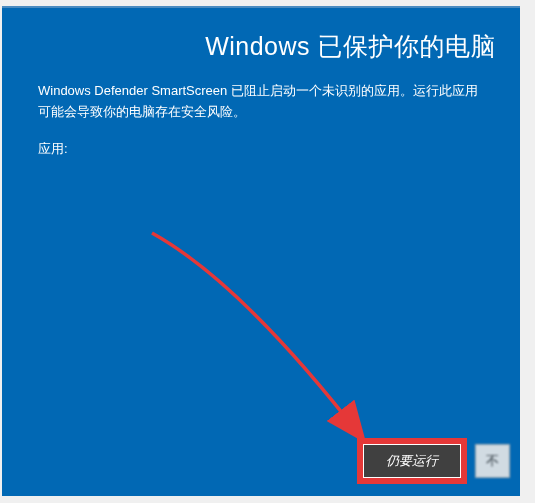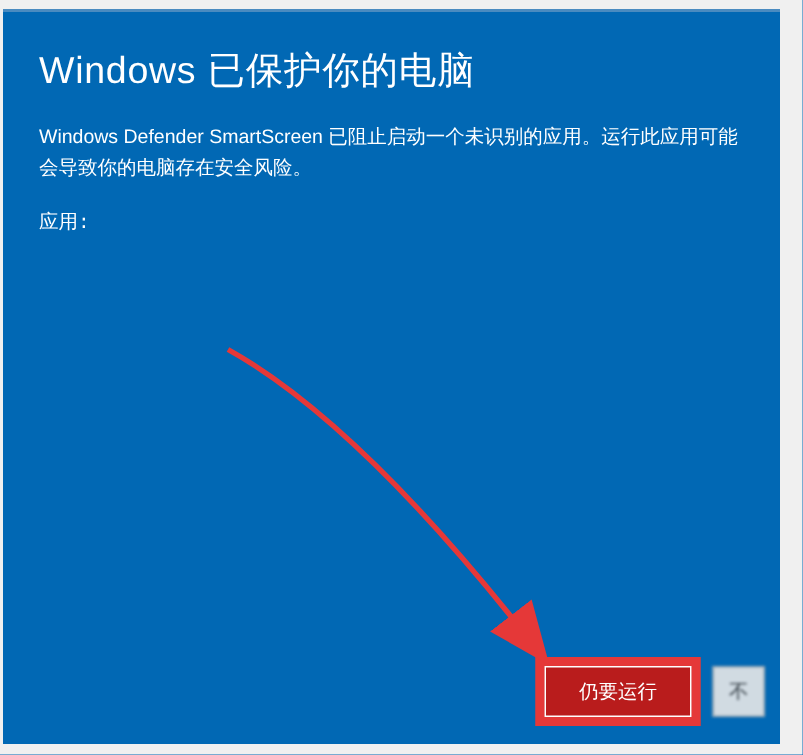--- a/index.html
+++ b/index.html
@@ -22,63 +22,64 @@
       height: 490px;
       background: #0168b4;
       color: #ffffff;
       border-top: 2px solid #4a8bc0;
     }
     .dialog-title {
       font-size: 25px;
       font-weight: 300;
       padding: 22px 24px 18px 24px;
       letter-spacing: 0.5px;
+      text-align: right;
     }
     .dialog-body {
-      padding: 0 24px;
+      padding: 0 36px;
       font-size: 13px;
       line-height: 1.6;
     }
     .warning-text {
       margin-bottom: 16px;
     }
     .app-details {
       margin-bottom: 6px;
     }
     .detail-row {
       display: flex;
       margin-bottom: 2px;
-      font-family: Liberation Mono, monospace;
     }
     .detail-label {
       min-width: 54px;
     }
     .detail-value {
     }
     .dialog-footer {
       position: absolute;
       bottom: 12px;
       right: 10px;
       display: flex;
       gap: 8px;
       align-items: center;
     }
     .highlight-box {
       border: 3px solid #e53838;
       padding: 3px;
       background: #e53838;
     }
     .btn {
-      background: #b91c1c;
+      background: #404040;
       border: 1px solid #ffffff;
       color: #ffffff;
       font-size: 13px;
       padding: 7px 22px;
       font-family: inherit;
       cursor: pointer;
+      font-style: italic;
     }
     .btn-partial {
       background: #e8e8e8;
       color: #333;
       border: 1px solid #aaa;
       font-size: 13px;
       padding: 7px 10px;
       font-family: inherit;
       cursor: pointer;
       filter: blur(1px);

